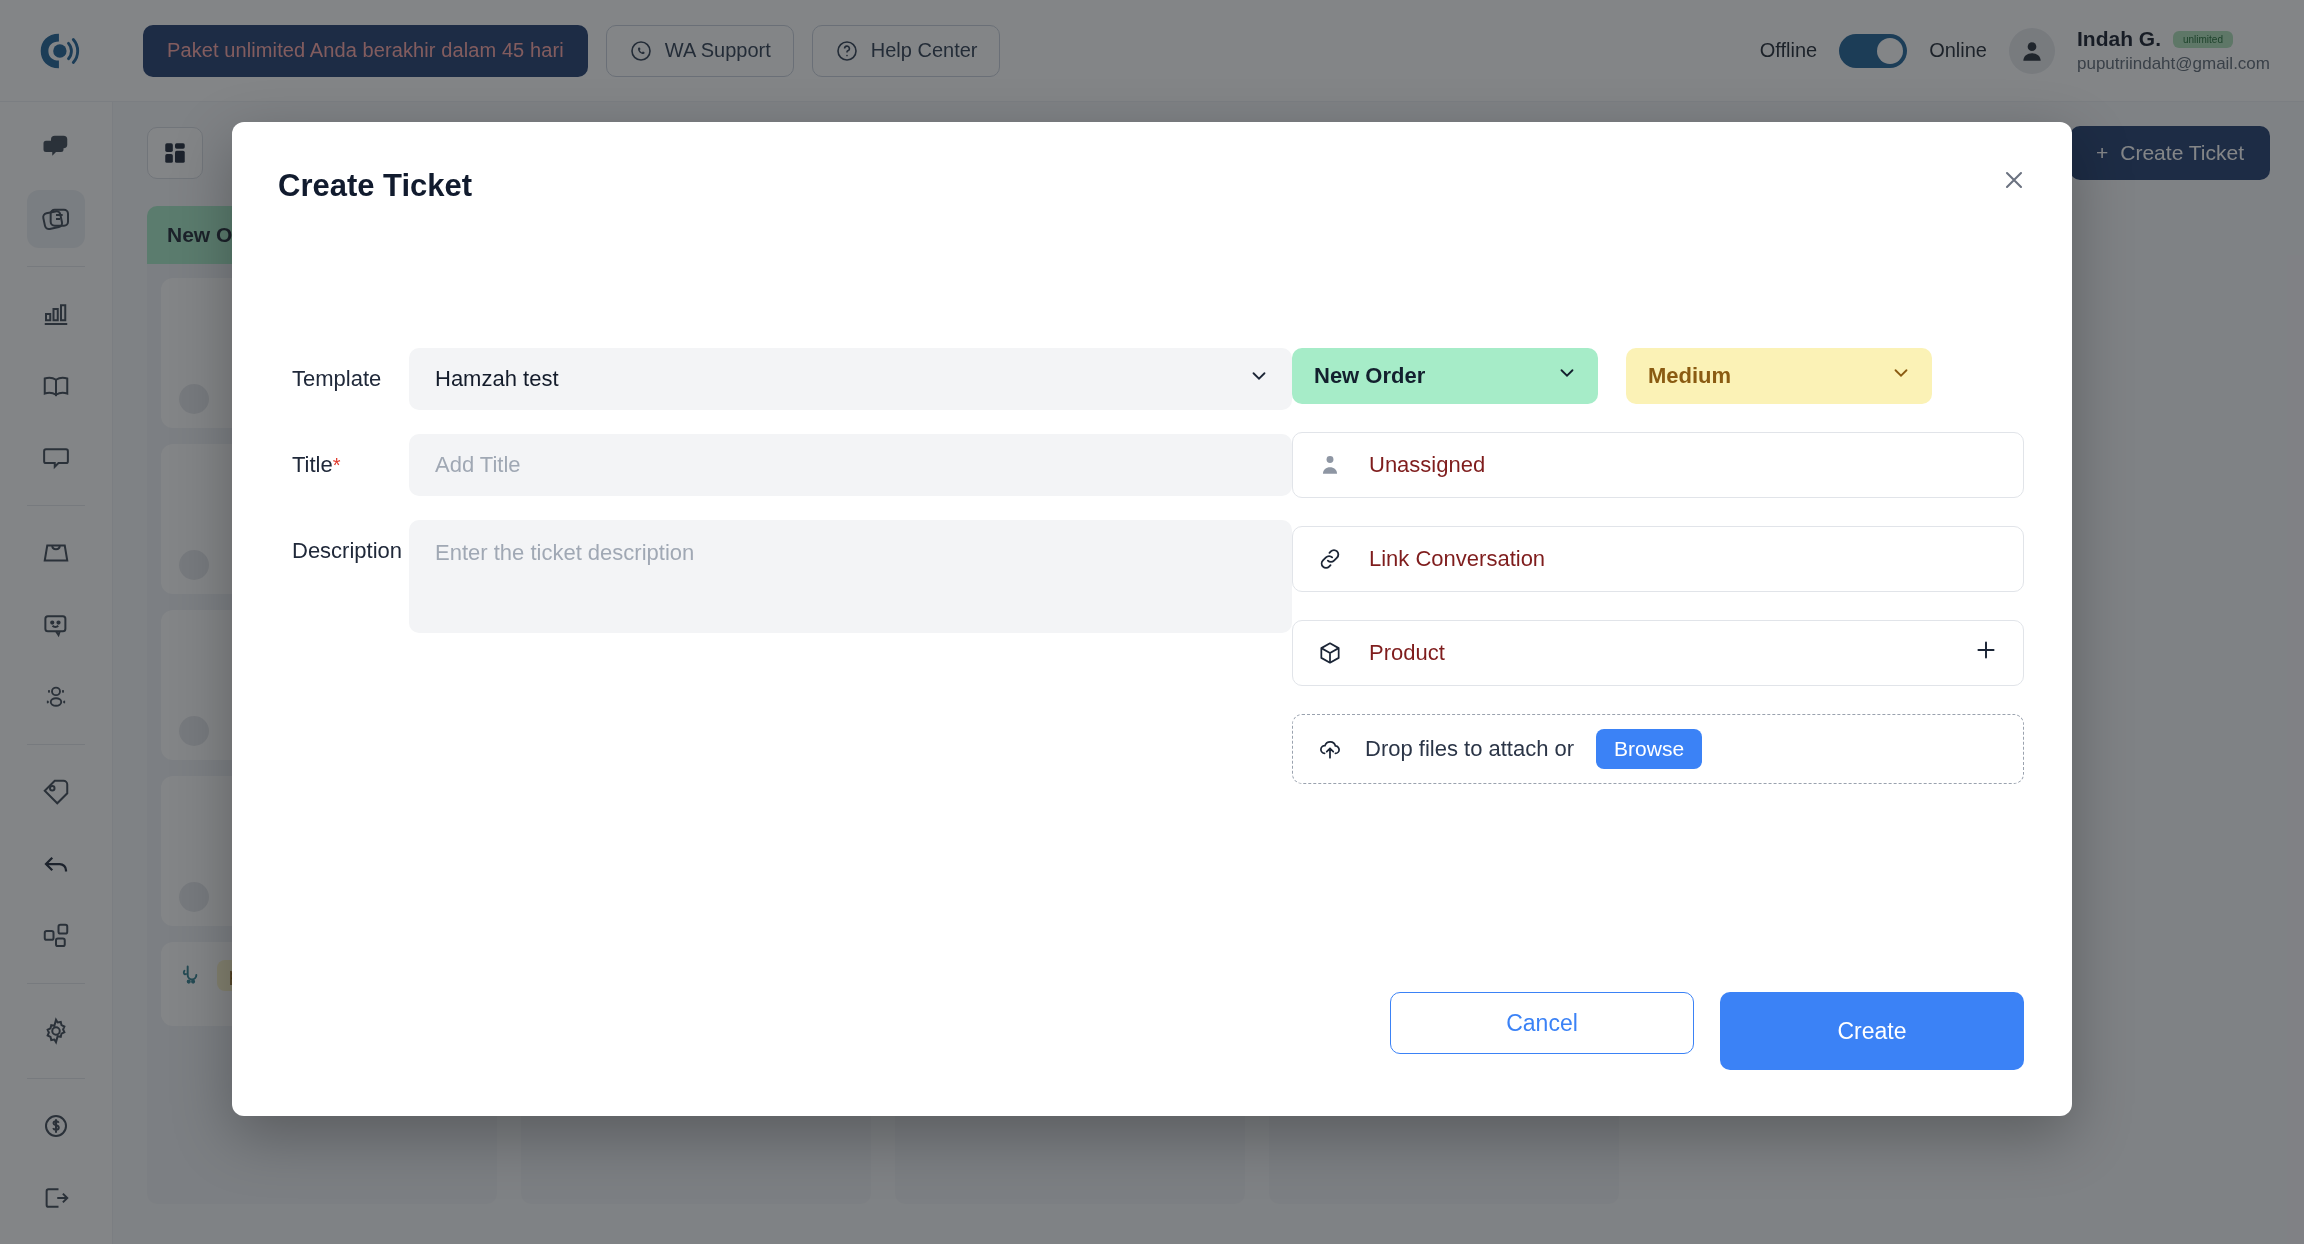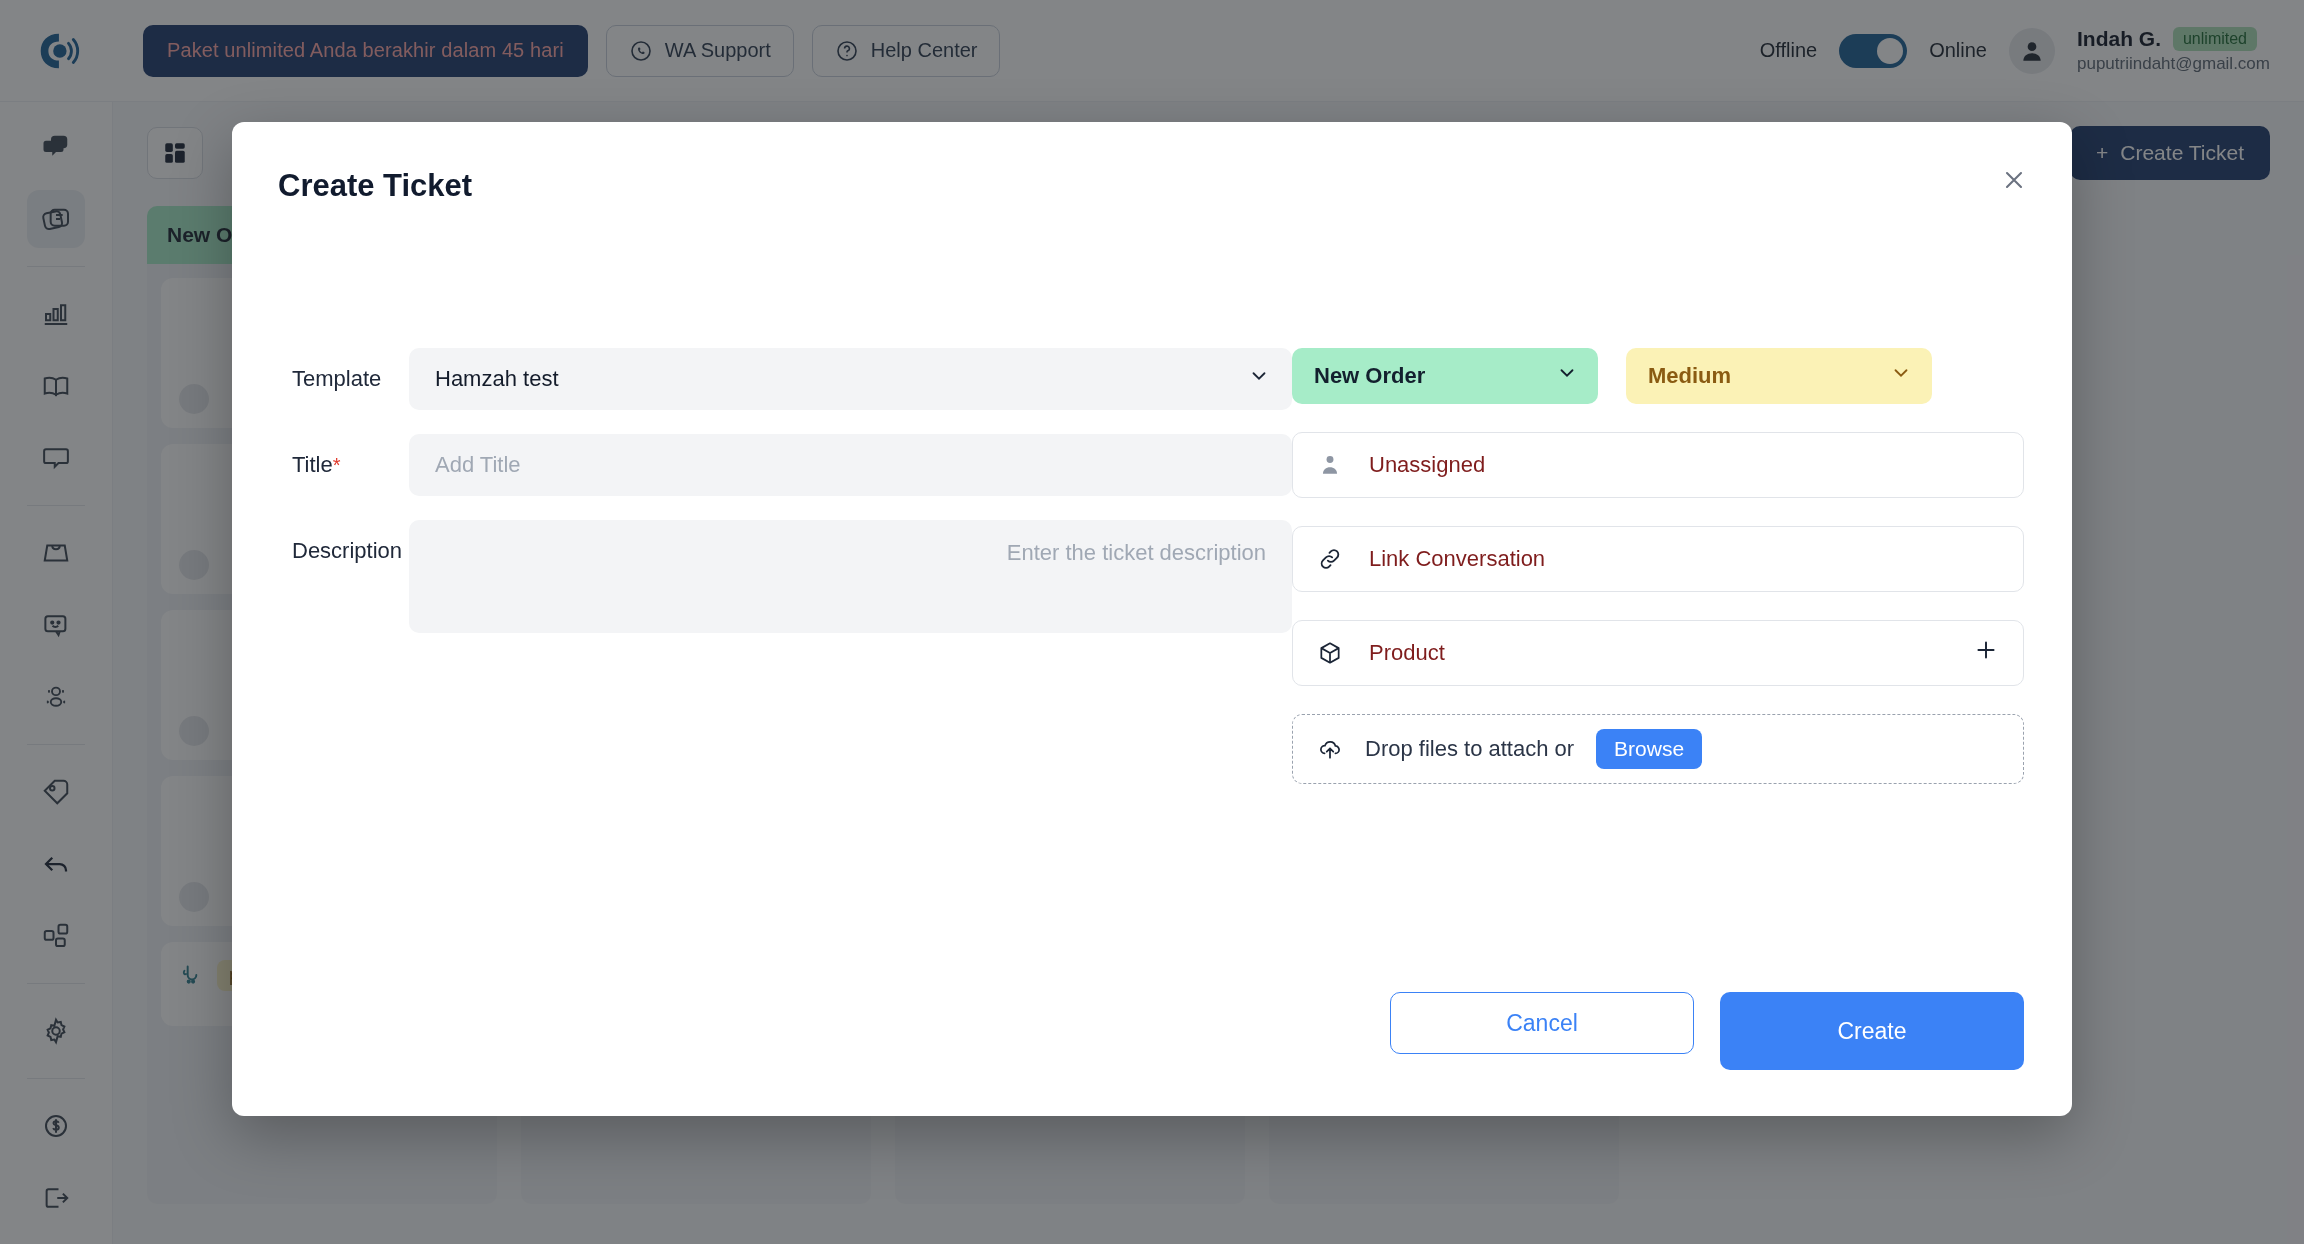--- a/index.html
+++ b/index.html
@@ -51,21 +51,21 @@
     border-radius: 50%; background: #ffffff;
   }
   .avatar {
     width: 46px; height: 46px; border-radius: 50%; background: #e6e8ec;
     display: flex; align-items: center; justify-content: center; flex: 0 0 auto;
   }
   .user-block { display: flex; flex-direction: column; gap: 3px; }
   .user-line1 { display: flex; align-items: center; gap: 12px; }
   .user-name { font-size: 21px; font-weight: 700; color: #111827; }
   .plan-badge {
-    background: #aee0b9; color: #1d6b34; font-size: 16px;
+    background: #aee0b9; color: #1d6b34; font-size: 10px;
     border-radius: 6px; padding: 3px 10px;
   }
   .user-email { font-size: 17px; color: #5c6774; }
 
   
   .rail {
     position: absolute; top: 102px; left: 0; bottom: 0; width: 113px;
     background: #ffffff; border-right: 1px solid #eef0f3;
     display: flex; flex-direction: column; align-items: center; padding-top: 16px;
   }
@@ -134,21 +134,21 @@
     width: 165px; flex: 0 0 165px; padding-left: 48px; font-size: 22px; color: #20293a;
     line-height: 62px;
   }
   .form-label .req { color: #e0392b; font-size: 20px; }
   .field {
     flex: 1; margin-right: 0; background: #f3f4f6; border-radius: 10px;
     min-height: 62px; display: flex; align-items: center; padding: 0 26px;
     font-size: 22px; color: #141c2b; position: relative;
   }
   .field.placeholder { color: #a0a8b4; }
-  .field.textarea { min-height: 113px; align-items: flex-start; padding-top: 20px; justify-content: flex-end; }
+  .field.textarea { min-height: 113px; align-items: flex-start; padding-top: 20px; }
   .field .chev { position: absolute; right: 22px; top: 50%; transform: translateY(-50%); color: #1b2536; }
 
   
   .pill-row { display: flex; gap: 28px; margin-bottom: 28px; }
   .sel-pill {
     height: 56px; border-radius: 10px; display: flex; align-items: center;
     padding: 0 22px; font-size: 22px; font-weight: 700; position: relative;
   }
   .sel-pill .chev { position: absolute; right: 20px; top: 50%; transform: translateY(-50%); }
   .sel-status { width: 306px; background: #a6ecc8; color: #13202e; }

